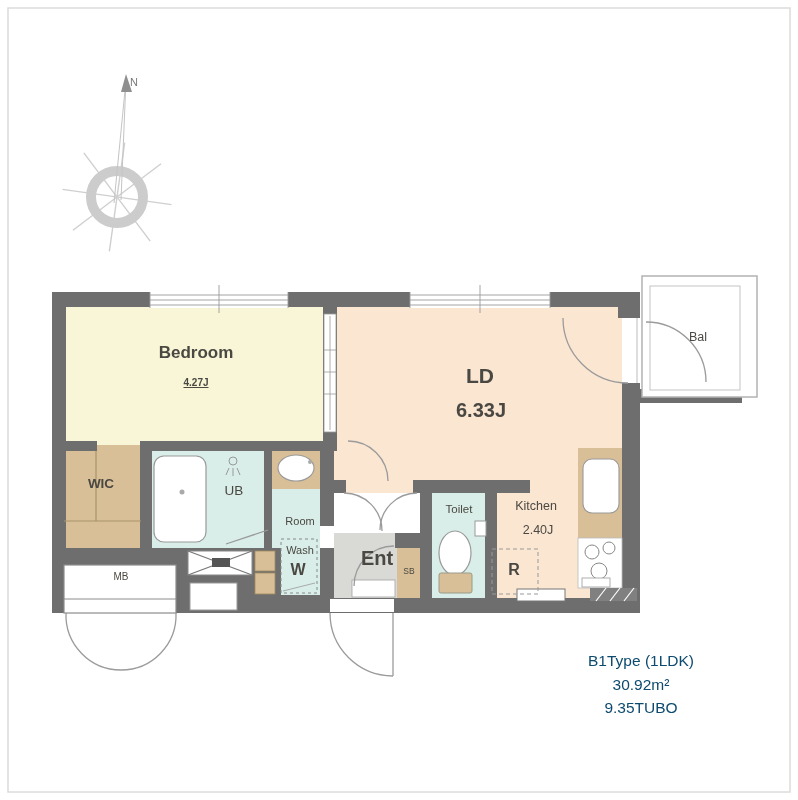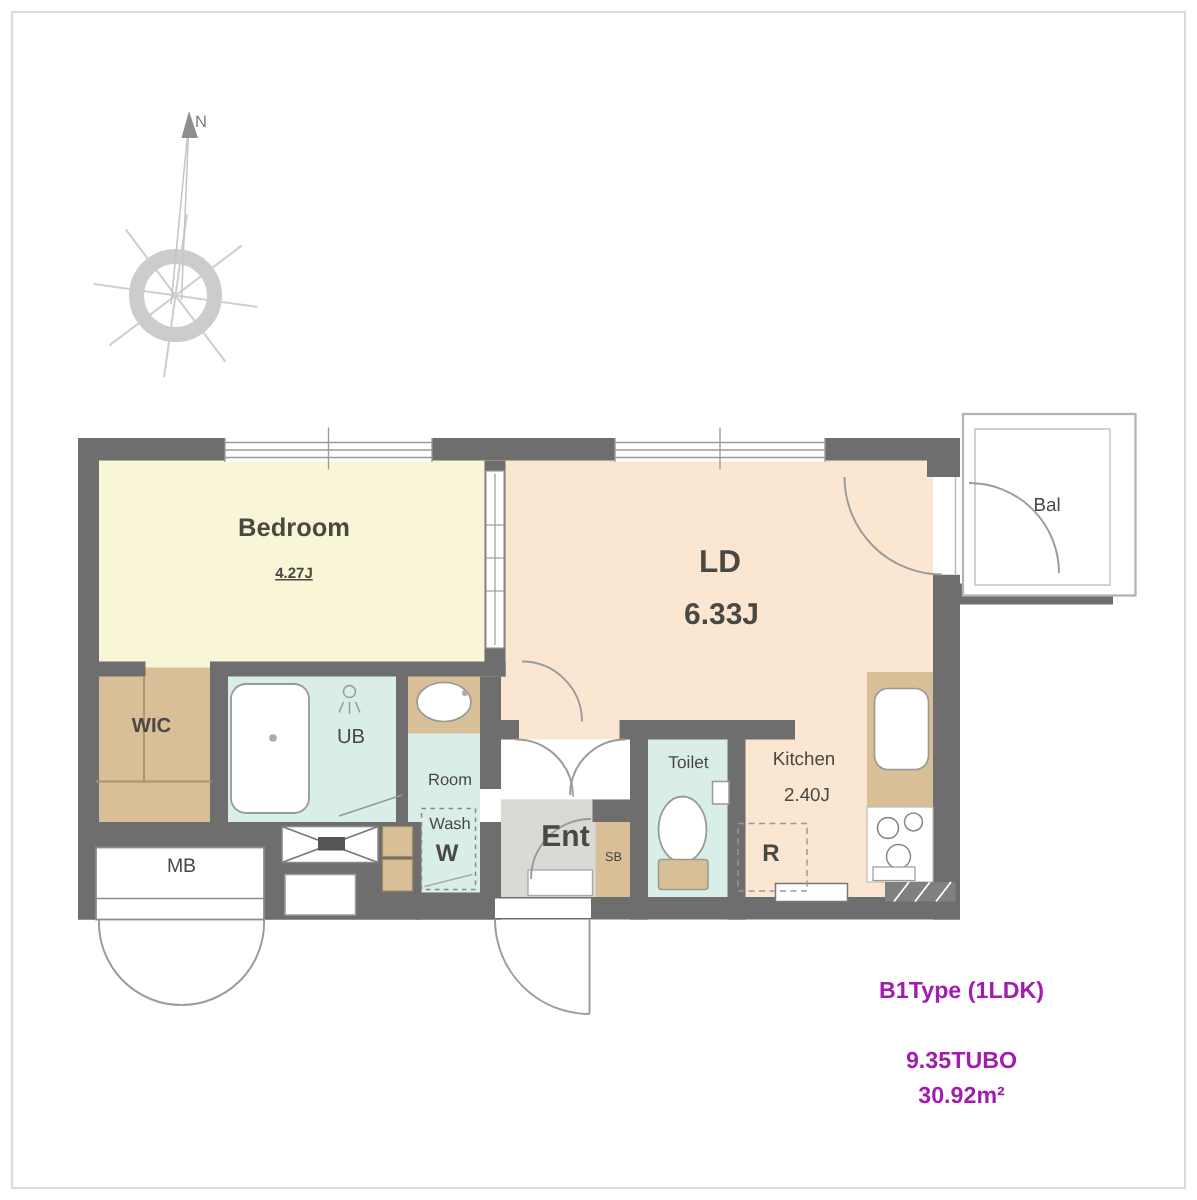--- a/index.html
+++ b/index.html
@@ -2,21 +2,21 @@
 <html style="--text: #4a4842;"><head>
 <meta charset="utf-8">
 <style>
   html,body{margin:0;padding:0;background:#ffffff;}
   .page{position:relative;width:798px;height:800px;background:#fff;overflow:hidden;
         font-family:"Liberation Sans",sans-serif;}
   svg{position:absolute;left:0;top:0;}
   .lbl{position:absolute;transform:translate(-50%,-50%);color:var(--text,#4a4842);
        font-family:"Liberation Sans",sans-serif;white-space:nowrap;line-height:1;}
   .w600{font-weight:bold;}
-  .info{color:#a21caf;font-weight:bold;}
+  .info{color:#0c4a6e;font-weight:normal;}
   .ncolor{color:#7a7a7a;}
 </style>
 </head>
 <body>
 
 <div class="page">
 
 <svg width="798" height="800" viewBox="0 0 798 800">
 
   <rect x="8" y="8" width="782" height="784" fill="none" stroke="#dcdcdc" stroke-width="1.5"></rect>
@@ -185,20 +185,20 @@
   <div class="lbl" style="left:234px;top:491px;font-size:13.5px;">UB</div>
   <div class="lbl" style="left:300px;top:506px;font-size:11px;margin-top:44px;">Wash</div>
   <div class="lbl" style="left:300px;top:521px;font-size:11px;">Room</div>
   <div class="lbl w600" style="left:298px;top:570px;font-size:16px;">W</div>
   <div class="lbl w600" style="left:359px;top:558px;font-size:20px;margin-left:18px;">Ent</div>
   <div class="lbl" style="left:409px;top:571px;font-size:8.5px;">SB</div>
   <div class="lbl" style="left:459px;top:510px;font-size:11.5px;">Toilet</div>
   <div class="lbl" style="left:536px;top:506px;font-size:12.5px;">Kitchen</div>
   <div class="lbl" style="left:538px;top:530px;font-size:12.5px;text-align:center;">2.40J</div>
   <div class="lbl w600" style="left:514px;top:570px;font-size:16px;">R</div>
-  <div class="lbl" style="left:121px;top:577px;font-size:13px;">MB</div>
+  <div class="lbl" style="left:121px;top:577px;font-size:10px;">MB</div>
   <div class="lbl ncolor" style="left:134px;top:82px;font-size:11px;">N</div>
 
   <div class="lbl info" style="left:641px;top:661px;font-size:15.5px;">B1Type (1LDK)</div>
-  <div class="lbl info" style="left:641px;top:685px;font-size:15.5px;margin-top:46px;">30.92m²</div>
+  <div class="lbl info" style="left:641px;top:685px;font-size:15.5px;">30.92m²</div>
   <div class="lbl info" style="left:641px;top:708px;font-size:15.5px;">9.35TUBO</div>
 
 </div>
 
 </body></html>

